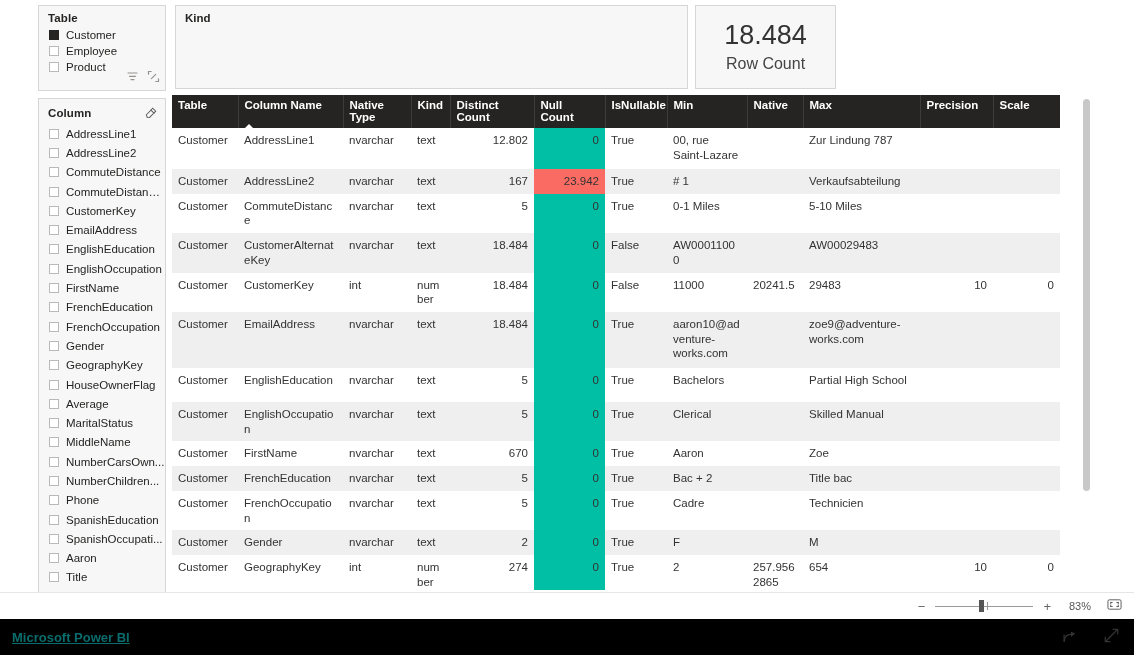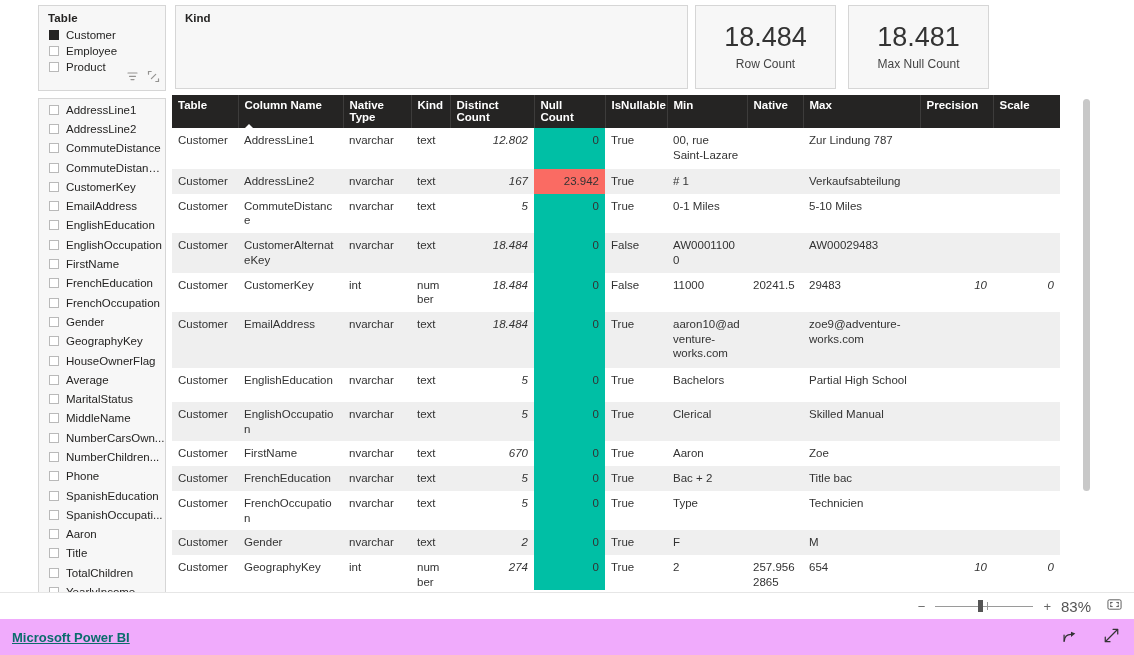--- a/index.html
+++ b/index.html
@@ -144,21 +144,21 @@
   }
   #kpi-row-count { left: 695px; }
   #kpi-max-null  { left: 848px; }
   .kpi-value {
     font-size: 27px;
     color: #333333;
     line-height: 1.05;
     font-weight: 400;
   }
   .kpi-label {
-    font-size: 12px;
+    font-size: 16px;
     color: #444444;
     margin-top: 6px;
   }
 
   
   #matrix {
     position: absolute;
     left: 172px;
     top: 95px;
     width: 888px;
@@ -197,21 +197,21 @@
   }
   table.grid td {
     padding: 5px 6px;
     vertical-align: top;
     box-sizing: border-box;
     word-wrap: break-word;
     overflow-wrap: break-word;
     line-height: 1.28;
   }
   table.grid tr.alt td { background: #efefef; }
-  table.grid td.num { text-align: right; font-style: italic; }
+  table.grid td.num { text-align: right; }
   td.nullcell {
     color: #333333;
     text-align: right;
     padding-right: 7px;
   }
   
   col.c-table   { width: 66px; }
   col.c-colname { width: 105px; }
   col.c-native  { width: 68px; }
   col.c-kind    { width: 39px; }
@@ -286,33 +286,33 @@
     background: #555555;
     cursor: pointer;
   }
   .zoom-tick {
     position: absolute;
     left: 53%;
     width: 1px; height: 8px;
     background: #9a9a9a;
   }
   .zoom-pct {
-    font-size: 15px;
+    font-size: 11px;
     color: #555555;
     min-width: 30px;
     text-align: right;
   }
   .fit-icon { margin-left: 6px; cursor: pointer; display: block; }
 
   
   #footer {
     position: absolute;
     left: 0; top: 619px;
     width: 1134px; height: 36px;
-    background: #f0abfc;
+    background: #000000;
     display: flex;
     align-items: center;
     box-sizing: border-box;
     padding: 0 14px 0 12px;
   }
   #pbi-link {
     font-size: 13px;
     color: #0a6c6c;
     text-decoration: underline;
     font-weight: bold;
@@ -358,20 +358,29 @@
         <span class="vf-icon">
           <svg width="13" height="13" viewBox="0 0 13 13">
               <path d="M1.5 4.2V1.5h2.7M11.5 8.8v2.7H8.8" stroke="#605e5c" stroke-width="1.2" fill="none" stroke-linecap="round"></path>
               <path d="M4.4 8.6l4.3-4.3" stroke="#605e5c" stroke-width="1.2" stroke-linecap="round"></path>
             </svg>
         </span>
       </div>
     </div>
 
     <div class="visual" id="column-slicer">
+      <div class="slicer-title">
+        <span>Column</span>
+        <span>
+          <svg width="13" height="13" viewBox="0 0 14 14">
+              <path d="M2.5 10.5l5-5 3.2 3.2-5 5H3.6z" stroke="#605e5c" stroke-width="1.1" fill="none"></path>
+              <path d="M7.2 5.7l2.2-2.2 3.2 3.2-2.2 2.2" stroke="#605e5c" stroke-width="1.1" fill="none"></path>
+            </svg>
+        </span>
+      </div>
       <div class="col-list" id="column-slicer-items">
           <div class="slicer-row">
             <span class="cbox"></span>
             <span class="slicer-label">AddressLine1</span>
           </div>
           <div class="slicer-row">
             <span class="cbox"></span>
             <span class="slicer-label">AddressLine2</span>
           </div>
           <div class="slicer-row">
@@ -473,24 +482,20 @@
         </div>
     </div>
 
     <div class="visual" id="kind-slicer">
       <div class="kind-title">Kind</div>
     </div>
 
     <div class="kpi" id="kpi-row-count">
       <div class="kpi-value">18.484</div>
       <div class="kpi-label">Row Count</div>
-    </div>
-    <div class="kpi" id="kpi-max-null">
-      <div class="kpi-value">18.481</div>
-      <div class="kpi-label">Max Null Count</div>
     </div>
 
     <div id="matrix">
       <table class="grid">
         <colgroup>
           <col class="c-table">
             <col class="c-colname">
             <col class="c-native">
             <col class="c-kind">
           <col class="c-distinct">
@@ -660,21 +665,21 @@
               <td class="num"></td>
             </tr>
             <tr style="height: 20px;">
               <td>Customer</td>
               <td>FrenchOccupation</td>
               <td>nvarchar</td>
               <td>text</td>
               <td class="num">5</td>
               <td class="nullcell" style="background: rgb(0, 191, 165);">0</td>
               <td>True</td>
-              <td>Type</td>
+              <td>Cadre</td>
               <td></td>
               <td>Technicien</td>
               <td class="num"></td>
               <td class="num"></td>
             </tr>
             <tr class="alt" style="height: 20px;">
               <td>Customer</td>
               <td>Gender</td>
               <td>nvarchar</td>
               <td>text</td>

